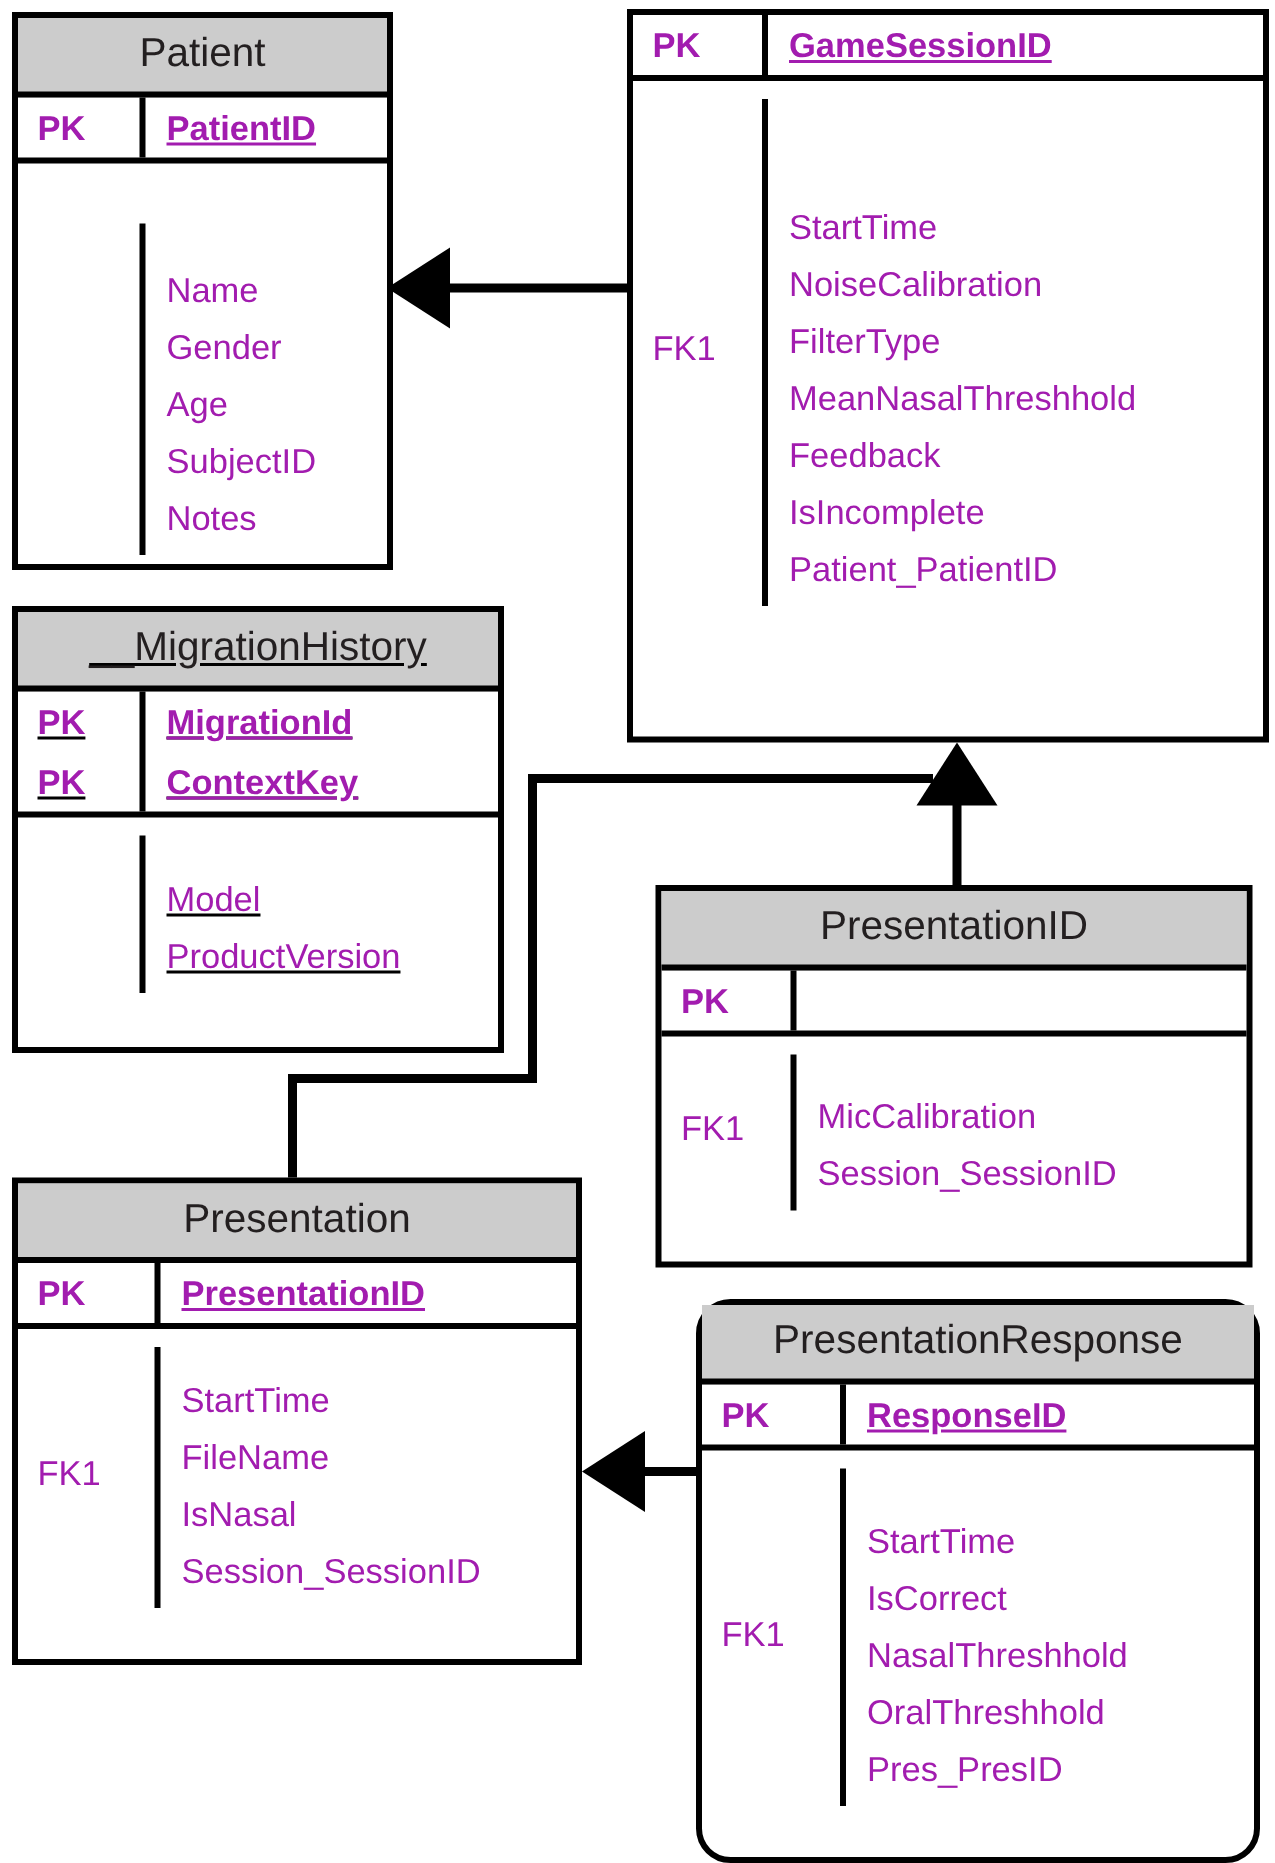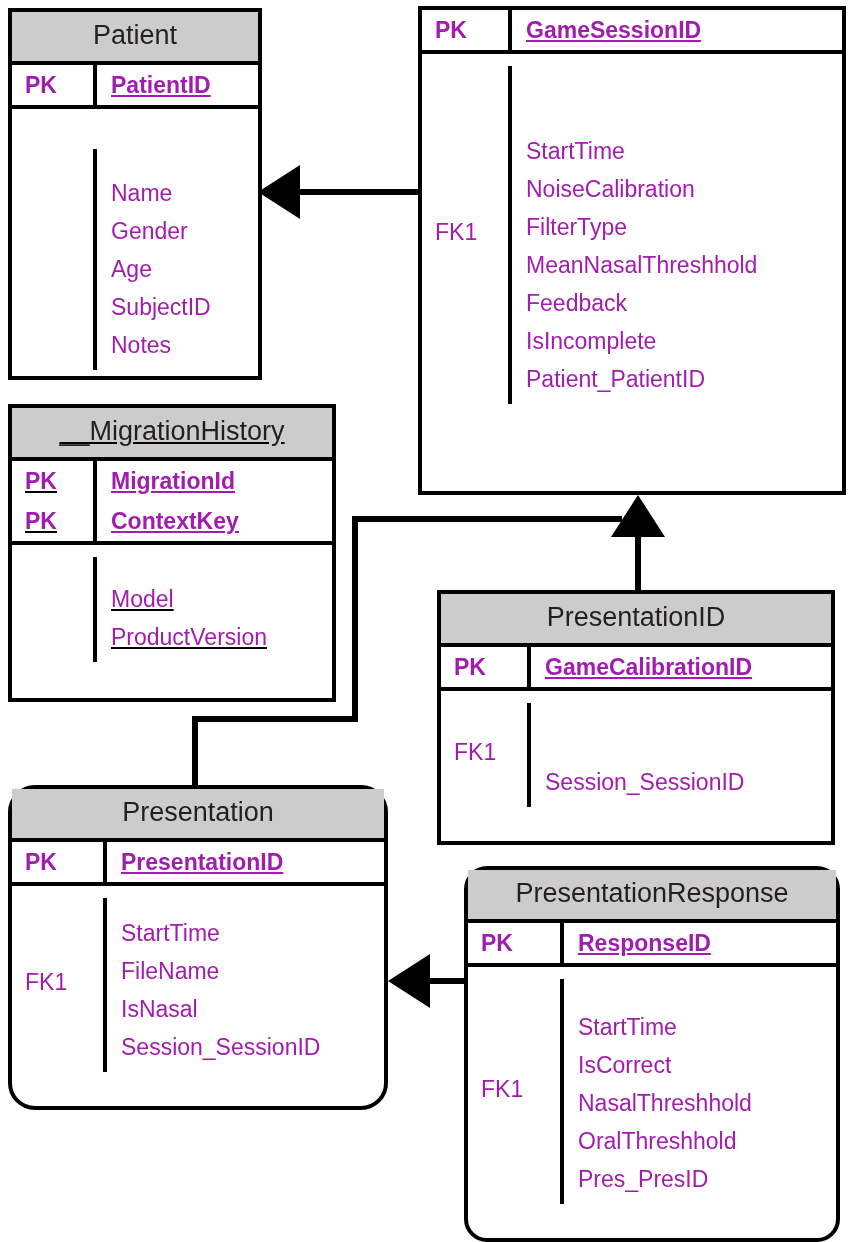--- a/index.html
+++ b/index.html
@@ -201,35 +201,33 @@
       </div>
     </div>
   </div>
 
   <div class="entity" style="left:437px; top:590px; width:398px; height:255px;">
     <div class="entity-title">PresentationID</div>
     <div class="section pk-section">
       <div class="col-key" style="width:90px;">
         <div class="row-line key-line bold">PK</div>
       </div>
-      <div class="col-attr">
-        <div class="row-line attr-line pk">GameCalibrationID</div>
-      </div>
     </div>
     <div class="section attr-section" style="height:116px;">
       <div class="col-key" style="width:90px;">
         <div class="row-line key-line">FK1</div>
       </div>
       <div class="col-attr">
+        <div class="row-line attr-line">MicCalibration</div>
         <div class="row-line attr-line">Session_SessionID</div>
       </div>
     </div>
   </div>
 
-  <div class="entity" style="left:8px; top:785px; width:380px; height:325px;border-radius:27px;">
+  <div class="entity" style="left:8px; top:785px; width:380px; height:325px;">
     <div class="entity-title">Presentation</div>
     <div class="section pk-section">
       <div class="col-key" style="width:95px;">
         <div class="row-line key-line bold">PK</div>
       </div>
       <div class="col-attr">
         <div class="row-line attr-line pk">PresentationID</div>
       </div>
     </div>
     <div class="section attr-section" style="height:186px;">

